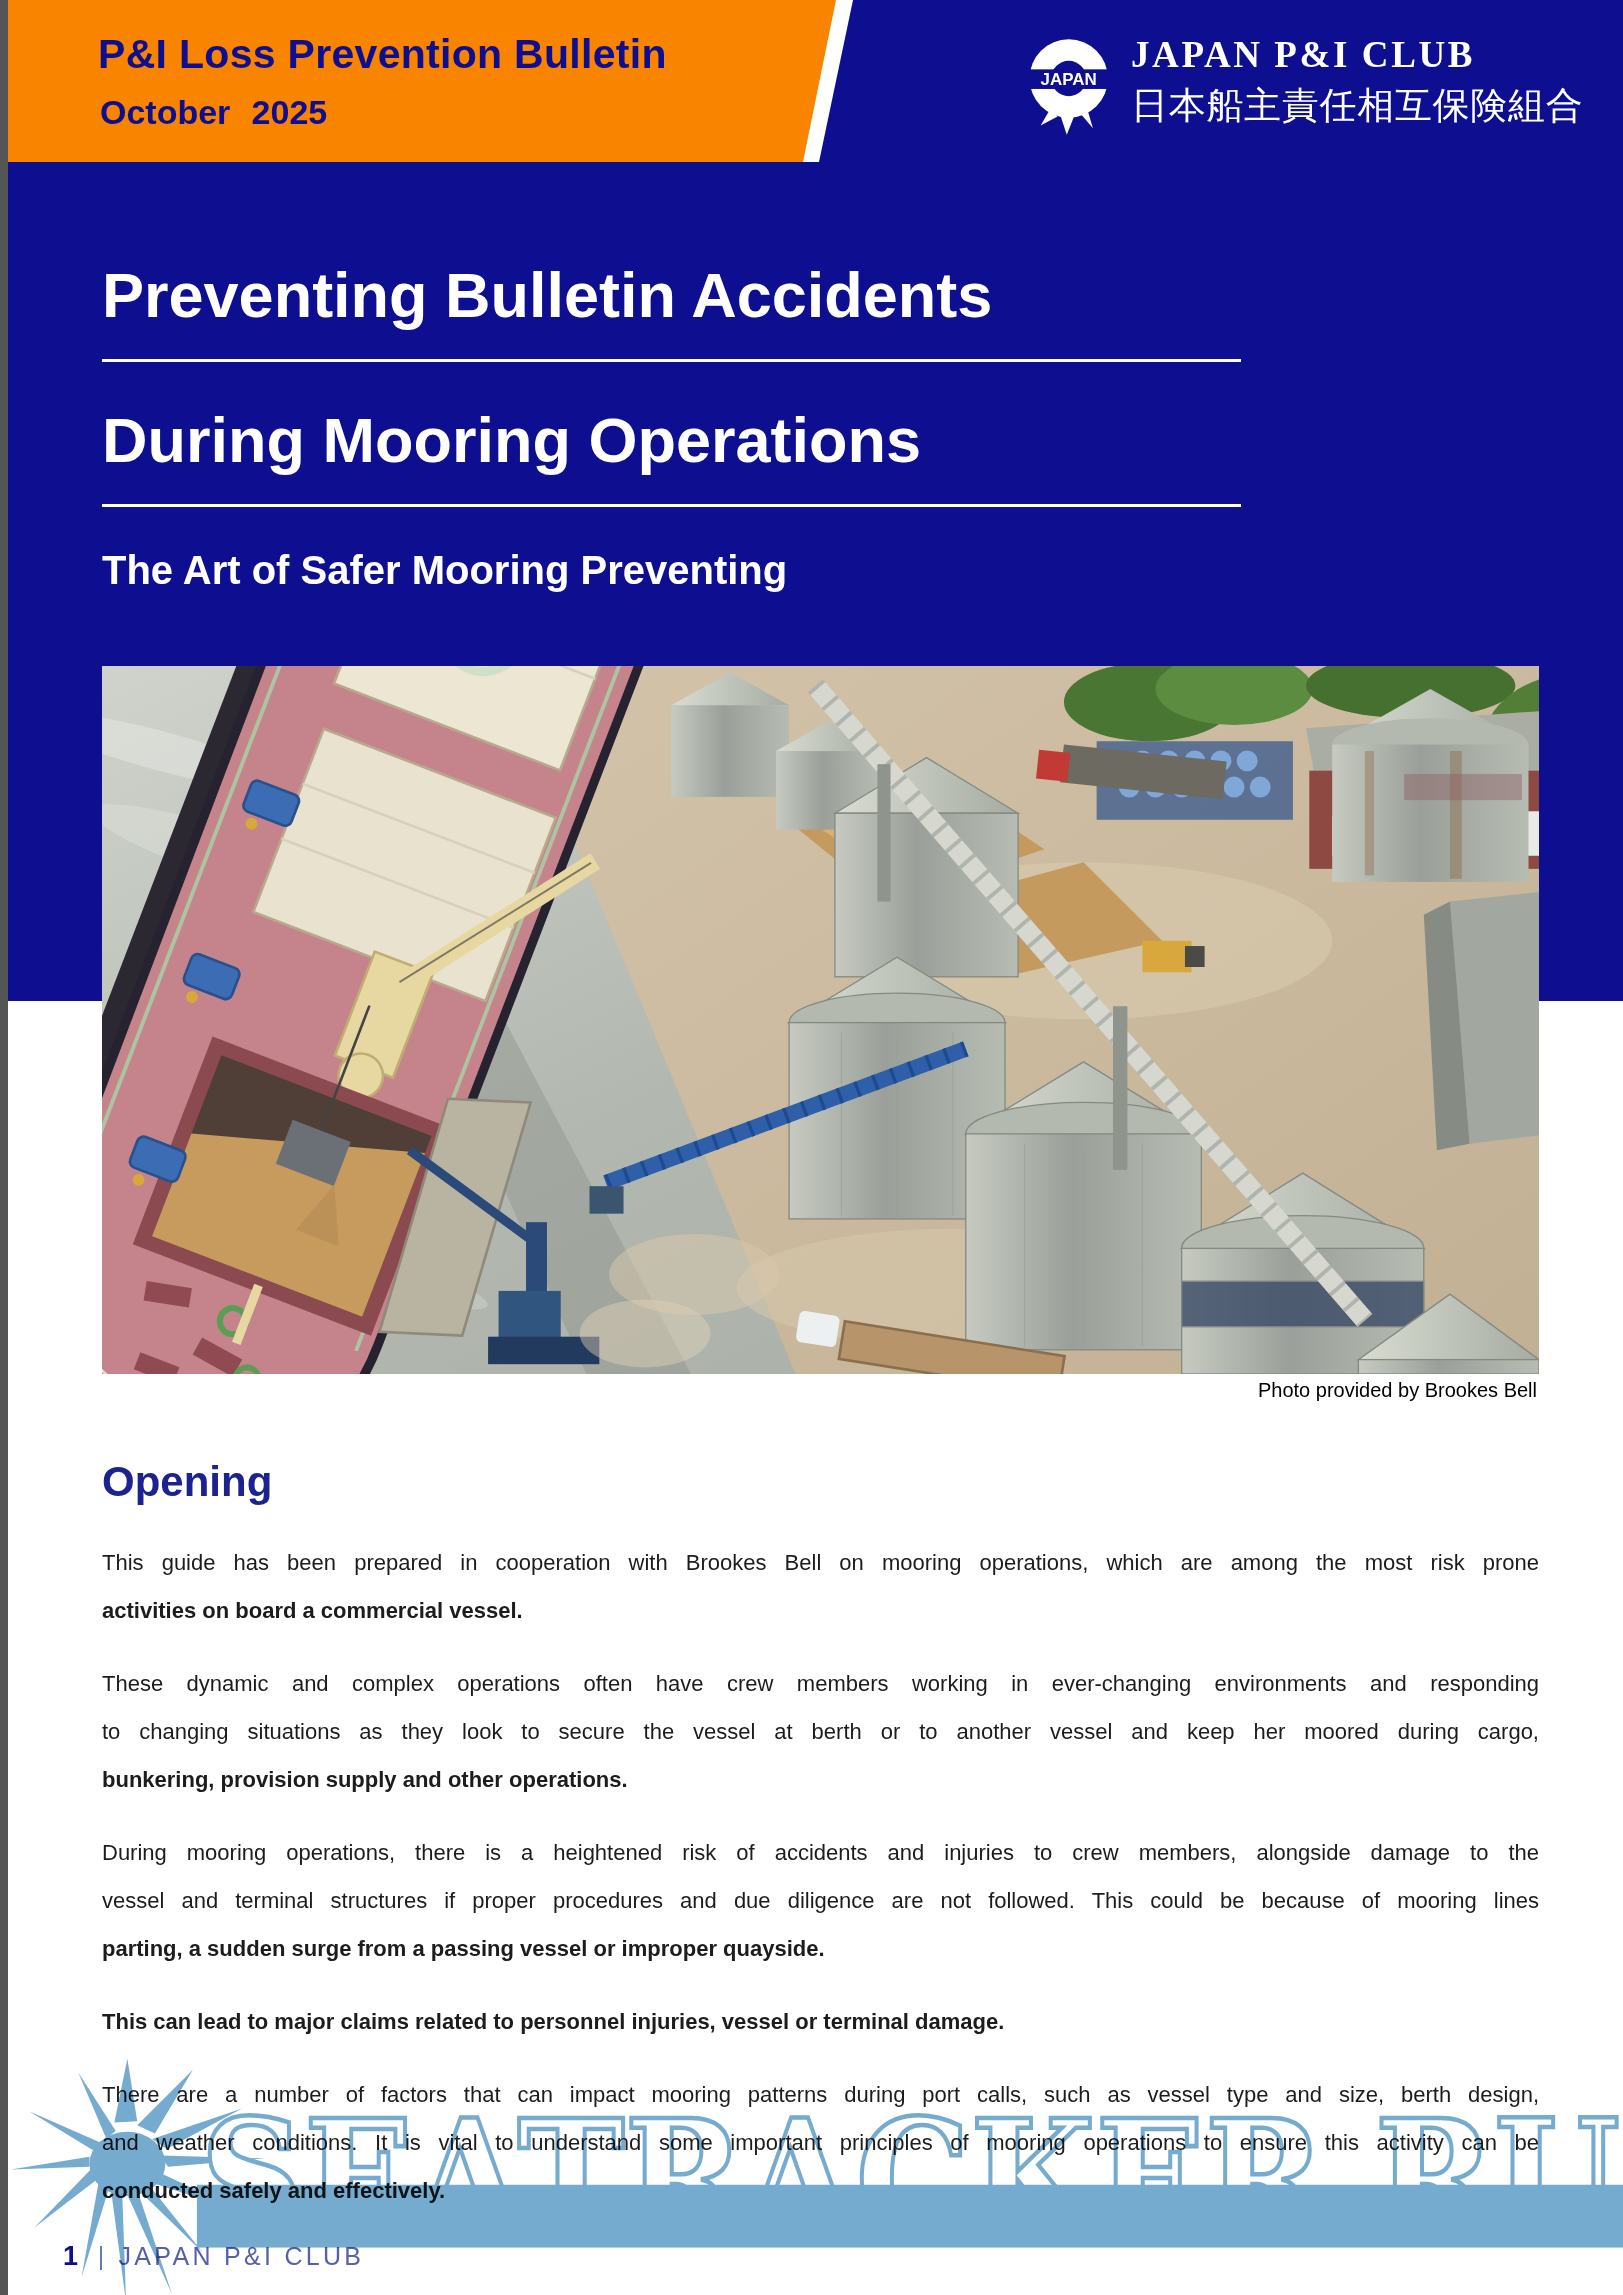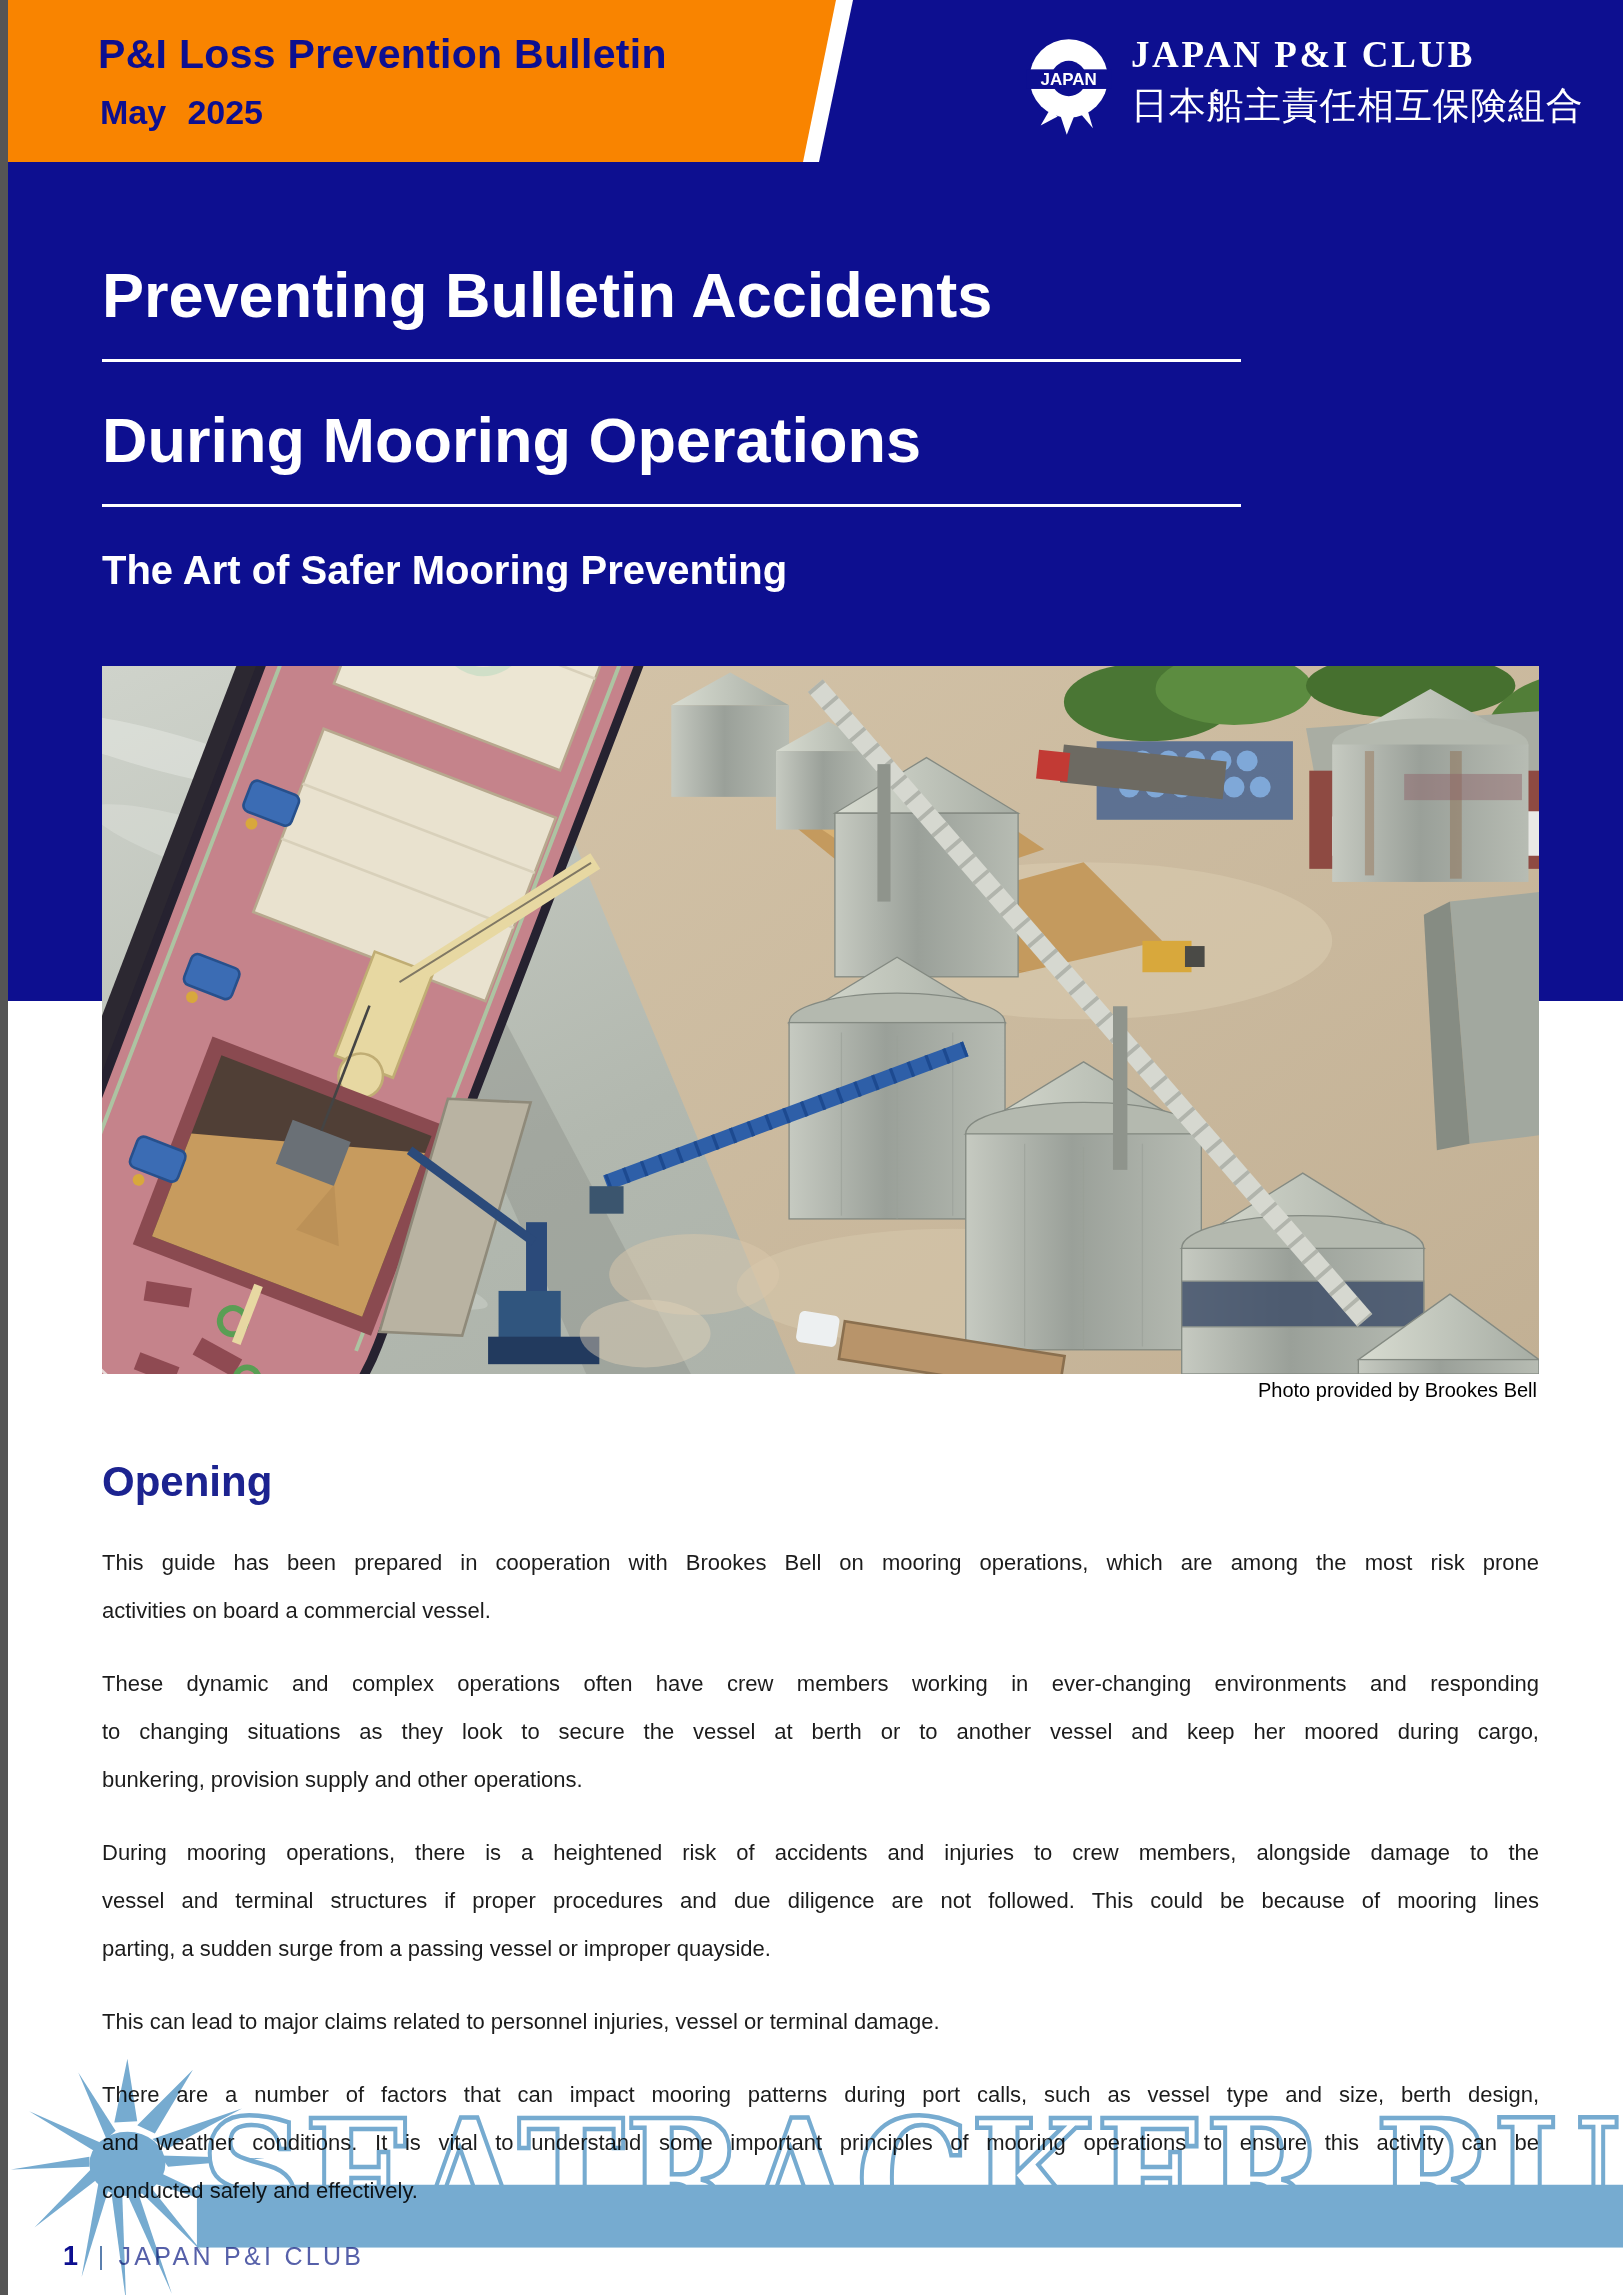--- a/index.html
+++ b/index.html
@@ -29,42 +29,42 @@
   .subtitle{position:absolute;left:94px;top:548px;font-size:40px;font-weight:bold;color:#ffffff;white-space:nowrap;}
   
   .photo{position:absolute;left:94px;top:666px;width:1437px;height:708px;overflow:hidden;background:#b7bbb3;}
   .caption{position:absolute;right:94px;top:1379px;font-size:20px;color:#000000;}
   
   .opening{position:absolute;left:94px;top:1458px;width:1437px;color:#1c1c1c;}
   .opening h2{margin:0;font-size:42px;font-weight:bold;color:#1c2390;}
   .para{margin-top:25px;font-size:22px;line-height:48px;}
   .para:first-of-type{margin-top:33px;}
   .pline{text-align:justify;text-align-last:justify;}
-  .pline.last{text-align:center;text-align-last:left;}
+  .pline.last{text-align:center;text-align-last:left;font-weight:bold;}
   
   .footer{position:absolute;left:55px;top:2241px;display:flex;align-items:baseline;}
   .pageno{font-size:27px;font-weight:bold;color:#0d0f90;}
   .fsep{font-size:25px;color:#5b7fae;margin:0 14.4px 0 19.6px;font-weight:400;}
   .fclub{font-size:25px;color:#39459b;letter-spacing:3.3px;opacity:.85;}
   
   .watermark{position:absolute;left:0;top:10px;width:1623px;height:2295px;pointer-events:none;mix-blend-mode:multiply;}
   .wm-burst{position:absolute;left:-5.2px;top:2046px;}
   .wm-text{position:absolute;left:185px;top:2100px;}
 </style>
 </head>
 <body>
 
 <div class="page">
 
   <div class="header-blue"></div>
 
   <div class="banner-sliver"></div>
   <div class="banner-orange"></div>
   <div class="banner-title">P&amp;I Loss Prevention Bulletin</div>
-  <div class="banner-date">May 2025</div>
+  <div class="banner-date">October 2025</div>
 
   <div class="logo">
     <svg class="logo-mark" width="92" height="98" viewBox="0 0 140 150">
       <circle cx="65" cy="62" r="60" fill="#ffffff"></circle>
       <circle cx="65" cy="62" r="27" fill="#0d0f90"></circle>
       <path d="M10 8 L40 118 L62 112 L30 2 Z" fill="#0d0f90" opacity="0"></path>
       <rect x="0" y="48" width="130" height="30" fill="#0d0f90"></rect>
       <text x="65" y="72" text-anchor="middle" font-size="26" font-weight="bold" fill="#ffffff" font-family="Liberation Sans, sans-serif">JAPAN</text>
       <polygon points="52,118 62,148 74,118" fill="#ffffff"></polygon>
       <polygon points="80,112 102,138 92,104" fill="#ffffff"></polygon>

